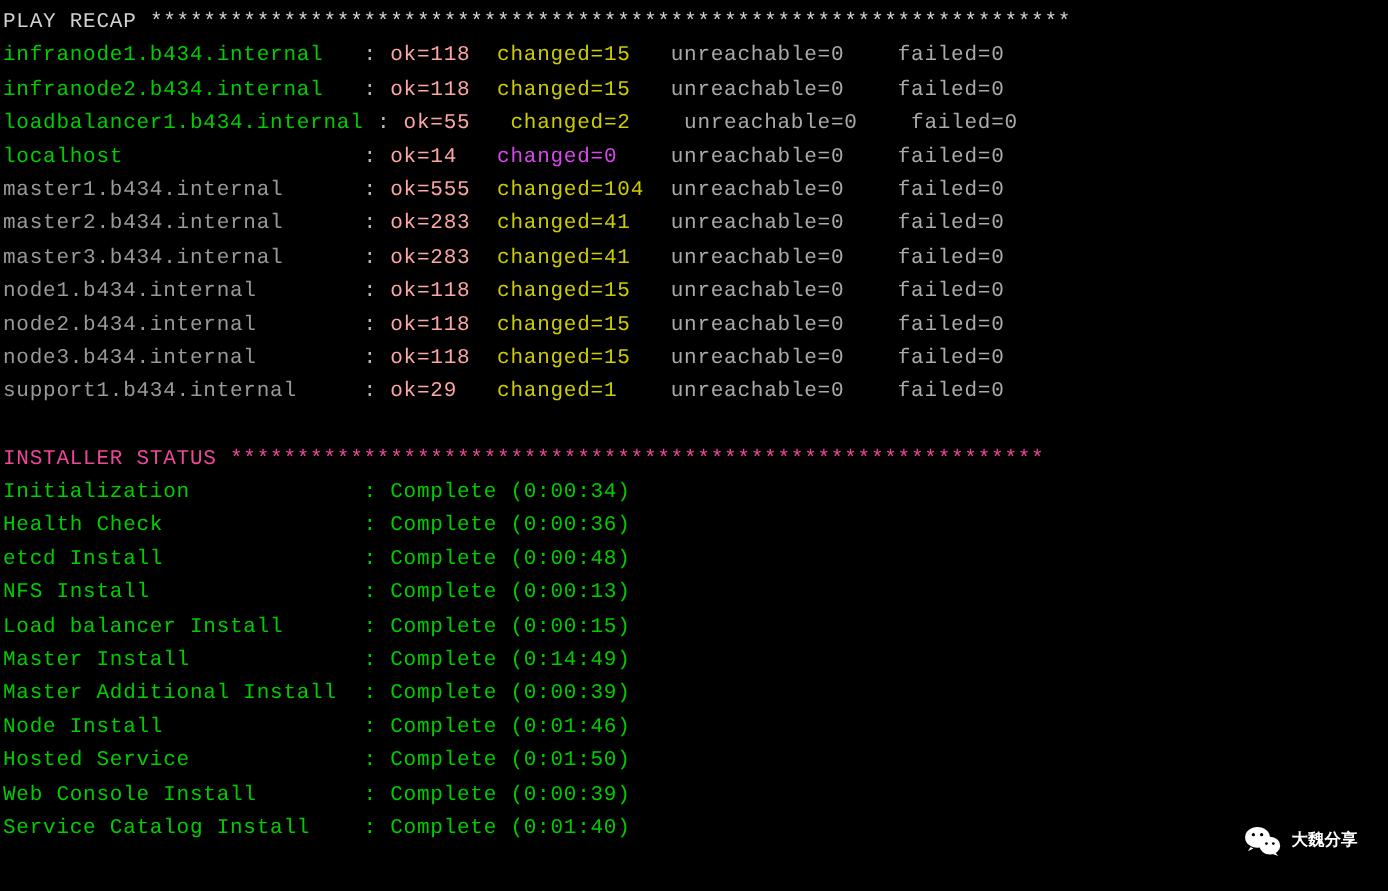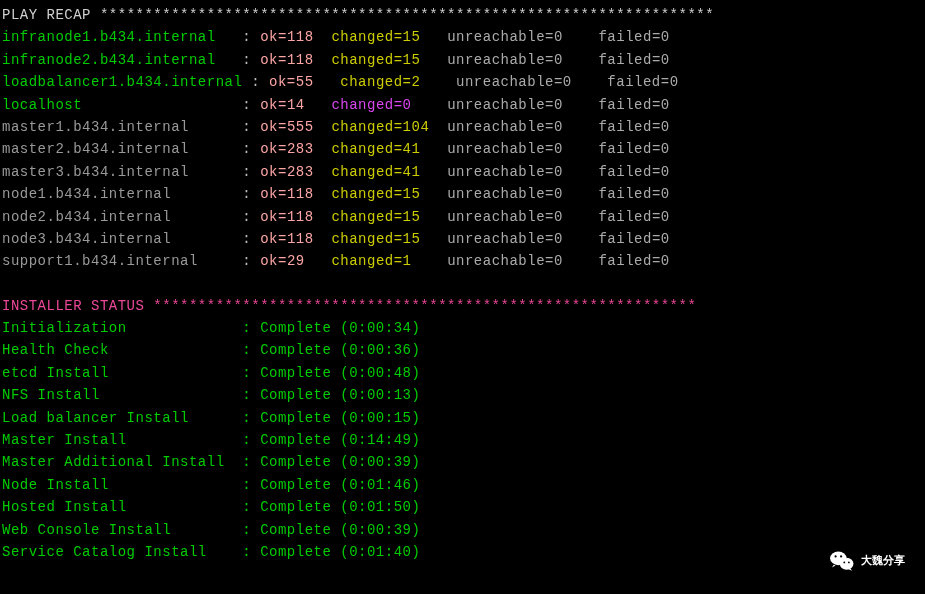--- a/index.html
+++ b/index.html
@@ -113,21 +113,21 @@
 
 <div id="status-container">
     <div class="status-row"><span>Initialization             </span><span>: </span><span>Complete (0:00:34)</span></div>
     <div class="status-row"><span>Health Check               </span><span>: </span><span>Complete (0:00:36)</span></div>
     <div class="status-row"><span>etcd Install               </span><span>: </span><span>Complete (0:00:48)</span></div>
     <div class="status-row"><span>NFS Install                </span><span>: </span><span>Complete (0:00:13)</span></div>
     <div class="status-row"><span>Load balancer Install      </span><span>: </span><span>Complete (0:00:15)</span></div>
     <div class="status-row"><span>Master Install             </span><span>: </span><span>Complete (0:14:49)</span></div>
     <div class="status-row"><span>Master Additional Install  </span><span>: </span><span>Complete (0:00:39)</span></div>
     <div class="status-row"><span>Node Install               </span><span>: </span><span>Complete (0:01:46)</span></div>
-    <div class="status-row"><span>Hosted Install             </span><span>: </span><span>Complete (0:01:50)</span></div>
+    <div class="status-row"><span>Hosted Service             </span><span>: </span><span>Complete (0:01:50)</span></div>
     <div class="status-row"><span>Web Console Install        </span><span>: </span><span>Complete (0:00:39)</span></div>
     <div class="status-row"><span>Service Catalog Install    </span><span>: </span><span>Complete (0:01:40)</span></div>
   </div>
 
 <div class="watermark">
   <span class="wechat-icon">
     <svg viewBox="0 0 28 24" fill="#fff">
       <ellipse cx="10" cy="9" rx="9" ry="7.5" fill="#fff"></ellipse>
       <ellipse cx="19" cy="15" rx="7.5" ry="6.5" fill="#fff"></ellipse>
       <circle cx="7" cy="7" r="1.2" fill="#000"></circle>

